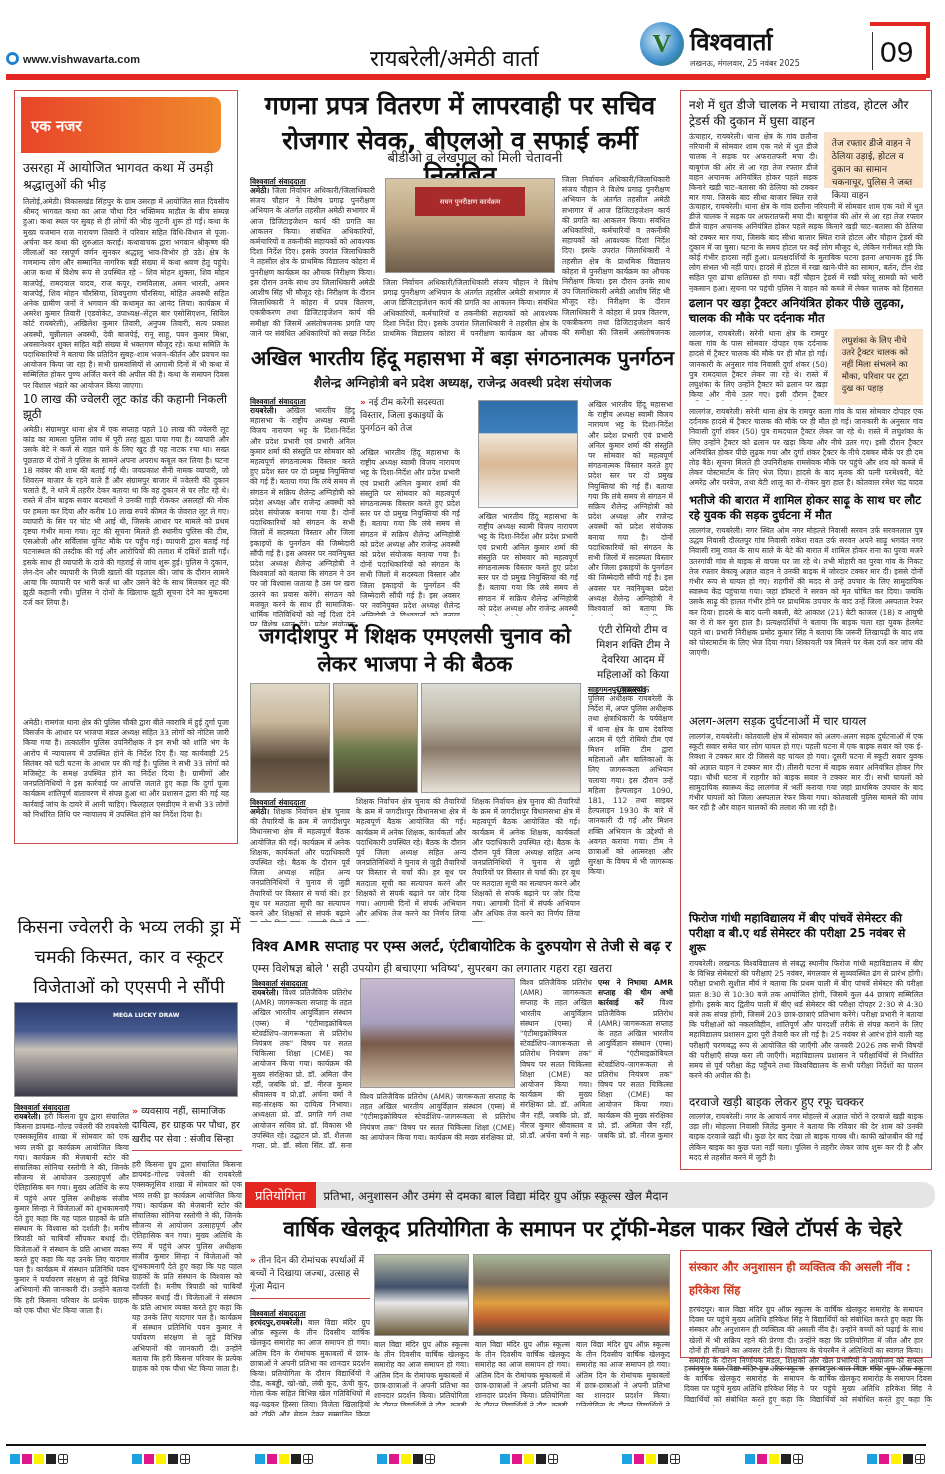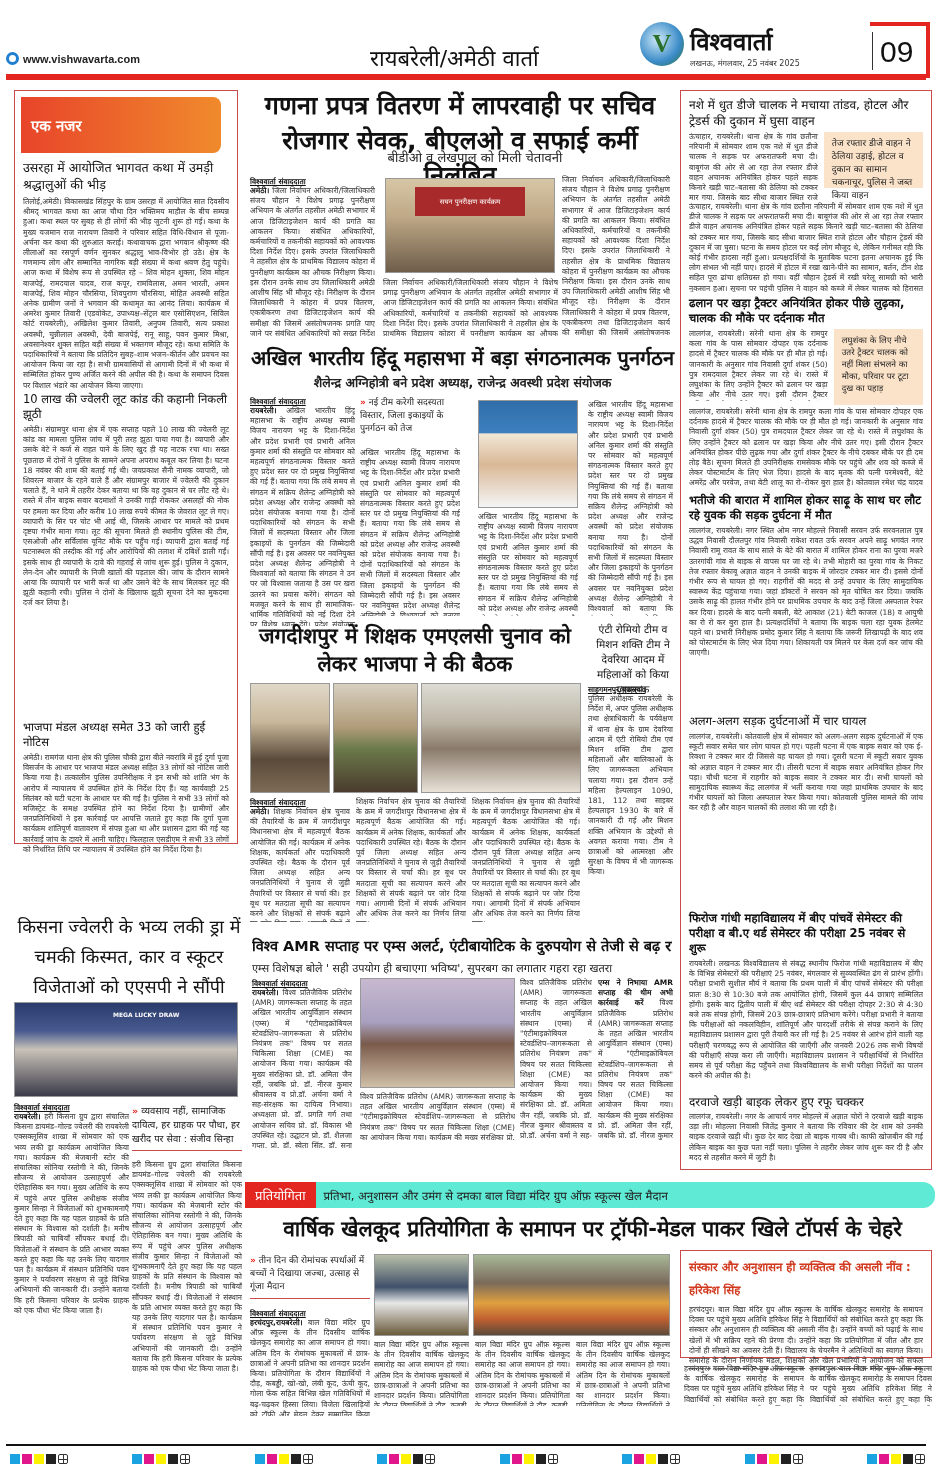--- a/index.html
+++ b/index.html
@@ -43,21 +43,20 @@
 <div class="abs dateline">लखनऊ,  मंगलवार, 25 नवंबर 2025</div>
 <div class="abs pageno">09</div>
 <div class="abs redrule"></div>
 
 <div class="abs boxed" style="left:14px;top:90px;width:224px;height:754px;padding:6px 8px;">
   <div class="kicker-bar" style="width:200px;margin-left:-2px;">एक नजर</div>
   <div style="font-size:12.5px;line-height:17px;margin-top:6px;color:#111;">उसरहा में आयोजित भागवत कथा में उमड़ी श्रद्धालुओं की भीड़</div>
   <div class="body-text" style="height:195px;margin-top:4px;">तिलोई,अमेठी। विकासखंड सिंहपुर के ग्राम उसरहा में आयोजित सात दिवसीय श्रीमद् भागवत कथा का आज चौथा दिन भक्तिमय माहौल के बीच सम्पन्न हुआ। कथा स्थल पर सुबह से ही लोगों की भीड़ जुटनी शुरू हो गई। कथा के मुख्य यजमान राज नारायण तिवारी ने परिवार सहित विधि-विधान से पूजा-अर्चना कर कथा की शुरुआत कराई। कथावाचक द्वारा भगवान श्रीकृष्ण की लीलाओं का रसपूर्ण वर्णन सुनकर श्रद्धालु भाव-विभोर हो उठे। क्षेत्र के गणमान्य लोग और सम्मानित नागरिक बड़ी संख्या में कथा श्रवण हेतु पहुंचे। आज कथा में विशेष रूप से उपस्थित रहे – शिव मोहन शुक्ला, शिव मोहन बाजपेई, रामदयाल यादव, राज कपूर, रामविलास, अमन भारती, अमन बाजपेई, शिव मोहन चौरसिया, शिवपुराण चौरसिया, मोहित अवस्थी सहित अनेक ग्रामीण जनों ने भगवान की कथामृत का आनंद लिया। कार्यक्रम में अमरेश कुमार तिवारी (एडवोकेट, उपाध्यक्ष–सेंट्रल बार एसोसिएशन, सिविल कोर्ट रायबरेली), अखिलेश कुमार तिवारी, अनुपम तिवारी, सत्य प्रकाश अवस्थी, चुन्नीलाल अवस्थी, देवी बाजपेई, रानू साहू, पवन कुमार मिश्रा, अवसानेश्वर शुक्ल सहित बड़ी संख्या में भक्तगण मौजूद रहे। कथा समिति के पदाधिकारियों ने बताया कि प्रतिदिन सुबह–शाम भजन–कीर्तन और प्रवचन का आयोजन किया जा रहा है। सभी ग्रामवासियों से आगामी दिनों में भी कथा में सम्मिलित होकर पुण्य अर्जित करने की अपील की है। कथा के समापन दिवस पर विशाल भंडारे का आयोजन किया जाएगा।</div>
   <div style="font-size:11.5px;line-height:15px;color:#111;">10 लाख की ज्वेलरी लूट कांड की कहानी निकली झूठी</div>
   <div class="body-text" style="height:290px;margin-top:3px;">अमेठी। संग्रामपुर थाना क्षेत्र में एक सप्ताह पहले 10 लाख की ज्वेलरी लूट कांड का मामला पुलिस जांच में पूरी तरह झूठा पाया गया है। व्यापारी और उसके बेटे ने कर्ज से राहत पाने के लिए खुद ही यह नाटक रचा था। सख्त पूछताछ में दोनों ने पुलिस के सामने अपना अपराध कबूल कर लिया है। घटना 18 नवंबर की शाम की बताई गई थी। जयप्रकाश सैनी नामक व्यापारी, जो शिवरत्न बाजार के रहने वाले हैं और संग्रामपुर बाजार में ज्वेलरी की दुकान चलाते हैं, ने थाने में तहरीर देकर बताया था कि वह दुकान से घर लौट रहे थे। रास्ते में तीन बाइक सवार बदमाशों ने उनकी गाड़ी रोककर असलहों की नोक पर हमला कर दिया और करीब 10 लाख रुपये कीमत के जेवरात लूट ले गए। व्यापारी के सिर पर चोट भी आई थी, जिसके आधार पर मामले को प्रथम दृष्टया गंभीर माना गया। लूट की सूचना मिलते ही स्थानीय पुलिस की टीम, एसओजी और सर्विलांस यूनिट मौके पर पहुँच गई। व्यापारी द्वारा बताई गई घटनास्थल की तस्दीक की गई और आरोपियों की तलाश में दबिशें डाली गईं। इसके साथ ही व्यापारी के दावे की गहराई से जांच शुरू हुई। पुलिस ने दुकान, लेन-देन और व्यापारी के निजी खातों की पड़ताल की। जांच के दौरान सामने आया कि व्यापारी पर भारी कर्ज था और उसने बेटे के साथ मिलकर लूट की झूठी कहानी रची। पुलिस ने दोनों के खिलाफ झूठी सूचना देने का मुकदमा दर्ज कर लिया है।</div>
-  <div style="font-size:11.5px;line-height:15px;margin-top:5px;color:#111;">भाजपा मंडल अध्यक्ष समेत 33 को जारी हुई नोटिस</div>
   <div class="body-text" style="height:170px;margin-top:3px;">अमेठी। रामगंज थाना क्षेत्र की पुलिस चौकी द्वारा बीते नवरात्रि में हुई दुर्गा पूजा विसर्जन के आधार पर भाजपा मंडल अध्यक्ष सहित 33 लोगों को नोटिस जारी किया गया है। तत्कालीन पुलिस उपनिरीक्षक ने इन सभी को शांति भंग के आरोप में न्यायालय में उपस्थित होने के निर्देश दिए हैं। यह कार्यवाही 25 सितंबर को घटी घटना के आधार पर की गई है। पुलिस ने सभी 33 लोगों को मजिस्ट्रेट के समक्ष उपस्थित होने का निर्देश दिया है। ग्रामीणों और जनप्रतिनिधियों ने इस कार्रवाई पर आपत्ति जताते हुए कहा कि दुर्गा पूजा कार्यक्रम शांतिपूर्ण वातावरण में संपन्न हुआ था और प्रशासन द्वारा की गई यह कार्रवाई जांच के दायरे में आनी चाहिए। फिलहाल एसडीएम ने सभी 33 लोगों को निर्धारित तिथि पर न्यायालय में उपस्थित होने का निर्देश दिया है।</div>
 </div>
 
 <div class="abs" style="left:250px;top:88px;width:420px;font-size:25px;line-height:35px;font-weight:bold;text-align:center;color:#111;">गणना प्रपत्र वितरण में लापरवाही पर सचिव रोजगार सेवक, बीएलओ व सफाई कर्मी निलंबित</div>
 <div class="abs" style="left:380px;top:148px;width:190px;font-size:13px;text-align:center;color:#222;">बीडीओ व लेखपाल को मिली चेतावनी</div>
 <div class="abs" style="left:250px;top:176px;width:125px;">
   <div class="byline">विश्ववार्ता संवाददाता</div>
   <div class="body-text" style="height:150px;"><span class="hl">अमेठी।</span> <span>जिला निर्वाचन अधिकारी/जिलाधिकारी संजय चौहान ने विशेष प्रगाढ़ पुनरीक्षण अभियान के अंतर्गत तहसील अमेठी सभागार में आज डिजिटाइजेशन कार्य की प्रगति का आकलन किया। संबंधित अधिकारियों, कर्मचारियों व तकनीकी सहायकों को आवश्यक दिशा निर्देश दिए। इसके उपरांत जिलाधिकारी ने तहसील क्षेत्र के प्राथमिक विद्यालय कोहरा में पुनरीक्षण कार्यक्रम का औचक निरीक्षण किया। इस दौरान उनके साथ उप जिलाधिकारी अमेठी आशीष सिंह भी मौजूद रहे। निरीक्षण के दौरान जिलाधिकारी ने कोहरा में प्रपत्र वितरण, एकत्रीकरण तथा डिजिटाइजेशन कार्य की समीक्षा की जिसमें असंतोषजनक प्रगति पाए जाने पर संबंधित अधिकारियों को सख्त निर्देश दिए। प्रगति के निरंतर सही होने के निर्देश दिए। प्रगति रिपोर्ट में ढिलाई मिलने पर बीएलओ, ग्राम पंचायत अधिकारी कीर्ति सिंह, पंचायत सहायक, रोजगार सेवक, सफाई कर्मचारी व लेखपालों को लापरवाही पर निलंबित करने के निर्देश दिए। साथ ही सुपरवाइजर/लेखपाल को चेतावनी जारी करने के निर्देश भी दिए। जिसके क्रम में मुख्य विकास अधिकारी सचिन कुमार सिंह द्वारा खंड विकास अधिकारी को विशेष प्रतिकूल प्रविष्टि देते हुए विकासखंड अमेठी के एसआईआर कार्य को सुव्यवस्थित एवं समयबद्ध ढंग से प्रगति सुनिश्चित करने हेतु प्रवीण कुमार खंड विकास अधिकारी को विशेष प्रभार सौंपा है। जिलाधिकारी ने कहा कि यह अभियान तभी सफल होगा जब सभी अधिकारी कर्मचारी अपने दायित्वों का सक्रिय रूप से अपनी भूमिका निभाएं। उन्होंने सभी को सख्त निर्देश दिए कि वे समयबद्ध तरीके से गणना प्रपत्र वितरित करें और मतदाताओं को प्रपत्र भरने की प्रक्रिया के बारे में भी समुचित जानकारी दें। उन्होंने चेतावनी दी कि इस महत्वपूर्ण कार्य में किसी भी स्तर पर लापरवाही बर्दाश्त नहीं की जाएगी। जिलाधिकारी ने बताया कि विशेष प्रगाढ़ पुनरीक्षण अभियान का मुख्य उद्देश्य मतदाता सूची को सटीक, त्रुटिरहित एवं अद्यतन बनाना है, ताकि कोई भी पात्र मतदाता सूची से वंचित न हो और कोई अपात्र व्यक्ति सूची में शामिल न रह जाए। उन्होंने इसे लोकतंत्र को मजबूत करने की दिशा में एक महत्वपूर्ण पहल बताया। ज्ञातव्य है कि यह विशेष अभियान 4 दिसंबर 2025 तक संचालित किया जाएगा, जिसके दौरान बीएलओ घर-घर जाकर गणना प्रपत्र वितरित करेंगे। मतदाताओं को इन प्रपत्रों को भरकर पुनः बीएलओ को जमा करना है।</span></div>
 </div>
 <div class="abs photo" style="left:385px;top:178px;width:170px;height:95px;background:linear-gradient(180deg,#d7c6a5 0,#bfa987 40%,#6e5d4a 100%);">
@@ -141,21 +140,21 @@
   <div style="font-size:11.5px;line-height:15px;color:#111;margin-top:4px;font-weight:bold;">भतीजे की बारात में शामिल होकर साढ़ू के साथ घर लौट रहे युवक की सड़क दुर्घटना में मौत</div>
   <div class="body-text" style="height:184px;margin-top:3px;">लालगंज, रायबरेली। नगर स्थित ओम नगर मोहल्ले निवासी सरवन उर्फ सरवनलाल पुत्र उद्धव निवासी दौलतपुर गांव निवासी राकेश रावत उर्फ सरवन अपने साढ़ू भगवंत नगर निवासी रामू रावत के साथ साले के बेटे की बारात में शामिल होकर राना का पुरवा मजरे उतरगांवी गांव से बाइक से वापस घर जा रहे थे। तभी मोहारी का पुरवा गांव के निकट तेज रफ्तार बेकाबू अज्ञात वाहन ने उनकी बाइक में जोरदार टक्कर मार दी। इससे दोनों गंभीर रूप से घायल हो गए। राहगीरों की मदद से उन्हें उपचार के लिए सामुदायिक स्वास्थ्य केंद्र पहुंचाया गया। जहां डॉक्टरों ने सरवन को मृत घोषित कर दिया। जबकि उसके साढ़ू की हालत गंभीर होने पर प्राथमिक उपचार के बाद उन्हें जिला अस्पताल रेफर कर दिया। हादसे के बाद पत्नी बबली, बेटे आकाश (21) बेटी काजल (18) व आयुषी का रो रो कर बुरा हाल है। प्रत्यक्षदर्शियों ने बताया कि बाइक चला रहा युवक हेलमेट पहने था। प्रभारी निरीक्षक प्रमोद कुमार सिंह ने बताया कि जरूरी लिखापढ़ी के बाद शव को पोस्टमार्टम के लिए भेज दिया गया। शिकायती पत्र मिलने पर केस दर्ज कर जांच की जाएगी।</div>
   <div style="font-size:11.5px;line-height:15px;color:#111;margin-top:4px;">अलग-अलग सड़क दुर्घटनाओं में चार घायल</div>
   <div class="body-text" style="height:175px;margin-top:3px;">लालगंज, रायबरेली। कोतवाली क्षेत्र में सोमवार को अलग-अलग सड़क दुर्घटनाओं में एक स्कूटी सवार समेत चार लोग घायल हो गए। पहली घटना में एक बाइक सवार को एक ई-रिक्शा ने टक्कर मार दी जिससे वह घायल हो गया। दूसरी घटना में स्कूटी सवार युवक को अज्ञात वाहन ने टक्कर मार दी। तीसरी घटना में बाइक सवार अनियंत्रित होकर गिर पड़ा। चौथी घटना में राहगीर को बाइक सवार ने टक्कर मार दी। सभी घायलों को सामुदायिक स्वास्थ्य केंद्र लालगंज में भर्ती कराया गया जहां प्राथमिक उपचार के बाद गंभीर घायलों को जिला अस्पताल रेफर किया गया। कोतवाली पुलिस मामले की जांच कर रही है और वाहन चालकों की तलाश की जा रही है।</div>
   <div style="font-size:11.5px;line-height:15px;color:#111;margin-top:4px;font-weight:bold;">फिरोज गांधी महाविद्यालय में बीए पांचवें सेमेस्टर की परीक्षा व  बी.ए थर्ड सेमेस्टर की परीक्षा 25 नवंबर से शुरू</div>
   <div class="body-text" style="height:132px;margin-top:3px;">रायबरेली। लखनऊ विश्वविद्यालय से संबद्ध स्थानीय फिरोज गांधी महाविद्यालय में बीए के विभिन्न सेमेस्टरों की परीक्षाएं 25 नवंबर, मंगलवार से सुव्यवस्थित ढंग से प्रारंभ होंगी। परीक्षा प्रभारी सुशील मौर्य ने बताया कि प्रथम पाली में बीए पांचवें सेमेस्टर की परीक्षा प्रातः 8:30 से 10:30 बजे तक आयोजित होगी, जिसमें कुल 44 छात्राएं सम्मिलित होंगी। इसके बाद द्वितीय पाली में बीए थर्ड सेमेस्टर की परीक्षा दोपहर 2:30 से 4:30 बजे तक संपन्न होगी, जिसमें 203 छात्र-छात्राएं प्रतिभाग करेंगे। परीक्षा प्रभारी ने बताया कि परीक्षाओं को नकलविहीन, शांतिपूर्ण और पारदर्शी तरीके से संपन्न कराने के लिए महाविद्यालय प्रशासन द्वारा पूरी तैयारी कर ली गई है। 25 नवंबर से आरंभ होने वाली यह परीक्षाएँ चरणबद्ध रूप से आयोजित की जाएँगी और जनवरी 2026 तक सभी विषयों की परीक्षाएँ संपन्न करा ली जाएँगी। महाविद्यालय प्रशासन ने परीक्षार्थियों से निर्धारित समय से पूर्व परीक्षा केंद्र पहुँचने तथा विश्वविद्यालय के सभी परीक्षा निर्देशों का पालन करने की अपील की है।</div>
   <div style="font-size:12px;line-height:16px;color:#111;margin-top:3px;">दरवाजे खड़ी बाइक लेकर हुए रफू चक्कर</div>
   <div class="body-text" style="height:52px;margin-top:2px;">लालगंज, रायबरेली। नगर के आचार्य नगर मोहल्ले में अज्ञात चोरों ने दरवाजे खड़ी बाइक उड़ा ली। मोहल्ला निवासी जितेंद्र कुमार ने बताया कि रविवार की देर शाम को उनकी बाइक दरवाजे खड़ी थी। कुछ देर बाद देखा तो बाइक गायब थी। काफी खोजबीन की गई लेकिन बाइक का कुछ पता नहीं चला। पुलिस ने तहरीर लेकर जांच शुरू कर दी है और मदद से तहसीत करने में जुटी है।</div>
 </div>
 
-<div class="abs" style="left:245px;top:1182px;width:690px;height:26px;background:#5eead4;border-radius:0 12px 12px 0;display:flex;align-items:center;">
+<div class="abs" style="left:245px;top:1182px;width:690px;height:26px;background:#e5e5e5;border-radius:0 12px 12px 0;display:flex;align-items:center;">
   <span style="background:#e3261f;color:#fff;font-size:13px;height:26px;display:flex;align-items:center;padding:0 10px;">प्रतियोगिता</span>
   <span style="font-size:11.5px;color:#222;padding-left:8px;white-space:nowrap;">प्रतिभा, अनुशासन और उमंग से दमका बाल विद्या मंदिर ग्रुप ऑफ़ स्कूल्स खेल मैदान</span>
 </div>
 <div class="abs" style="left:250px;top:1214px;width:685px;font-size:21px;font-weight:bold;color:#111;white-space:nowrap;text-align:center;">वार्षिक खेलकूद प्रतियोगिता के समापन पर ट्रॉफी-मेडल पाकर खिले टॉपर्स के चेहरे</div>
 <div class="abs" style="left:250px;top:1254px;width:120px;font-size:9px;line-height:13px;color:#222;border-bottom:1.5px solid #c94a4a;padding-bottom:5px;">
   <span class="arrow">»</span>
   <span>तीन दिन की रोमांचक स्पर्धाओं में बच्चों ने दिखाया जज्बा, उत्साह से गूंजा मैदान</span>
 </div>
 <div class="abs" style="left:250px;top:1308px;width:120px;">
   <div class="byline">विश्ववार्ता संवाददाता</div>

